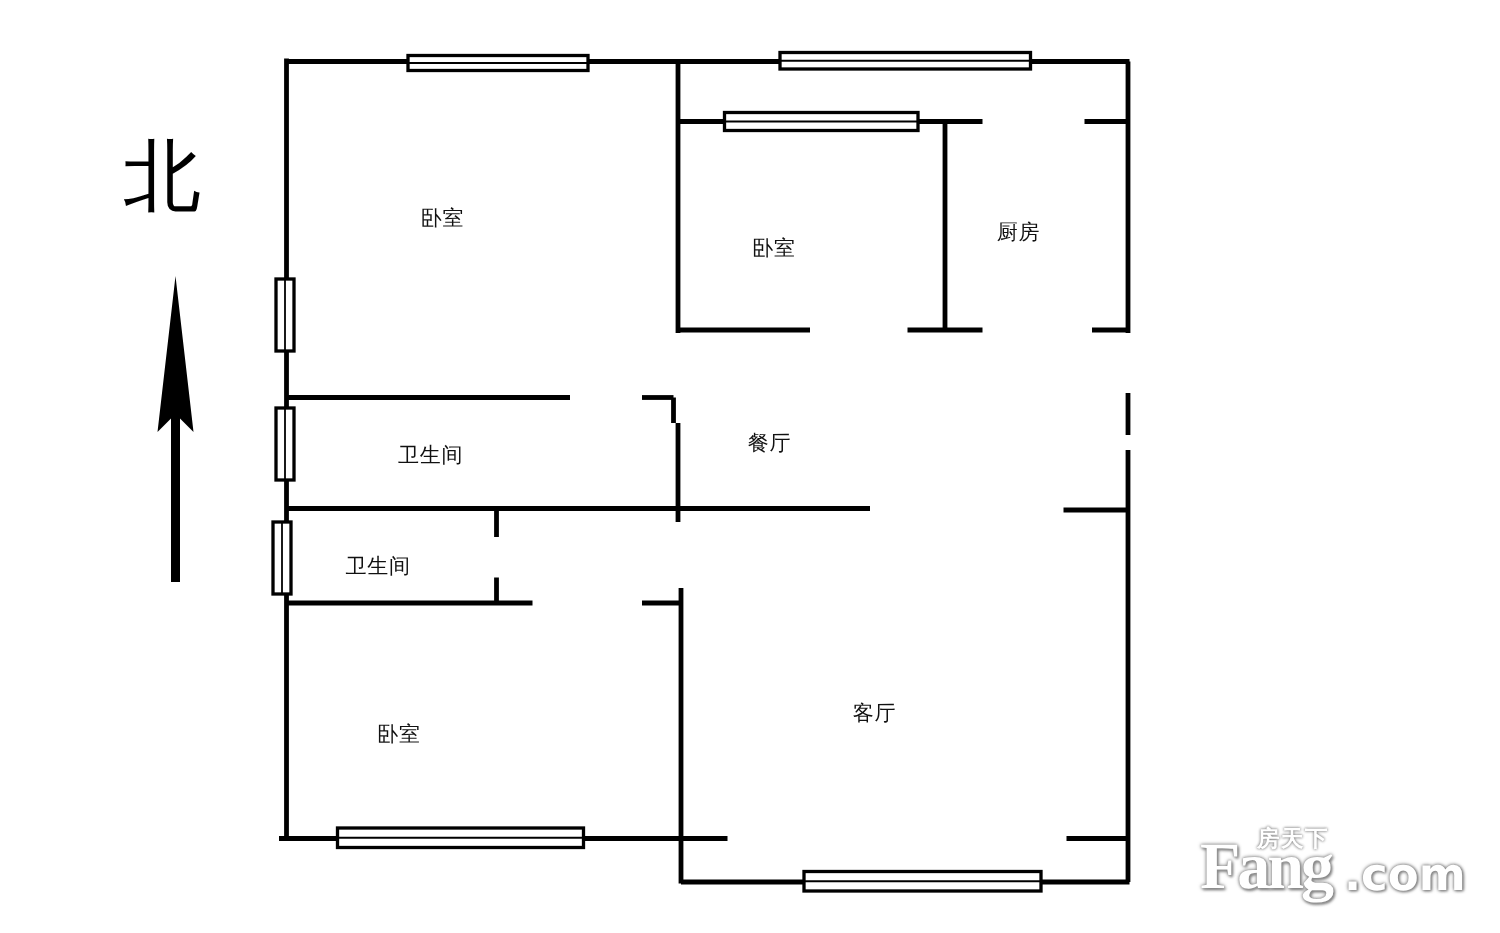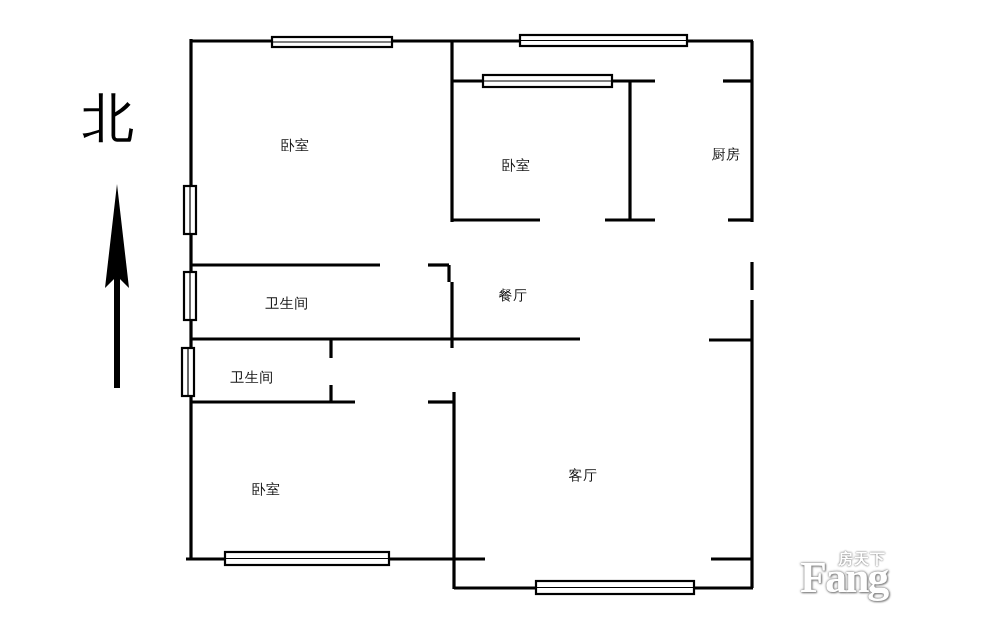--- a/index.html
+++ b/index.html
@@ -89,24 +89,25 @@
       <rect x="114" y="274" width="6" height="114" fill="#000"></rect>
       <polygon points="117,184 129,288 117,276 105,288" fill="#000"></polygon>
     </g>
 </svg>
 
 <div class="north-label">北</div>
 
 <div id="labels">
     <div class="room-label" style="left: 295px; top: 146px;">卧室</div>
     <div class="room-label" style="left: 516px; top: 166px;">卧室</div>
-    <div class="room-label" style="left: 679px; top: 155px; margin-left: 47px;">厨房</div>
+    <div class="room-label" style="left: 679px; top: 155px;">厨房</div>
     <div class="room-label" style="left: 287px; top: 304px;">卫生间</div>
     <div class="room-label" style="left: 513px; top: 296px; font-family: Liberation Mono, monospace;">餐厅</div>
     <div class="room-label" style="left: 252px; top: 378px;">卫生间</div>
     <div class="room-label" style="left: 266px; top: 490px;">卧室</div>
     <div class="room-label" style="left: 583px; top: 476px; text-align: center;">客厅</div>
   </div>
 
 <div class="watermark">
   <span class="wm-big">Fang</span>
+  <span class="wm-com">.com</span>
   <span class="wm-cn">房天下</span>
 </div>
 
 </body></html>

